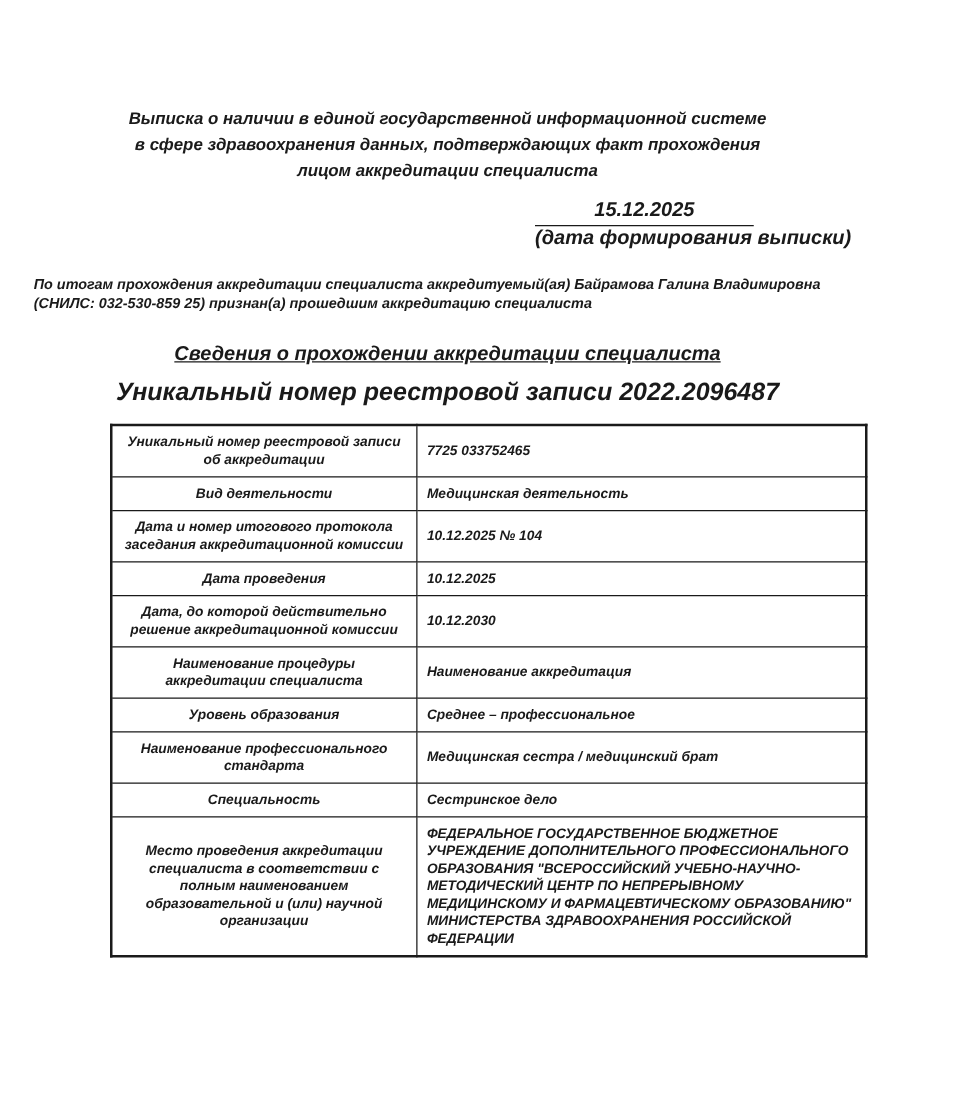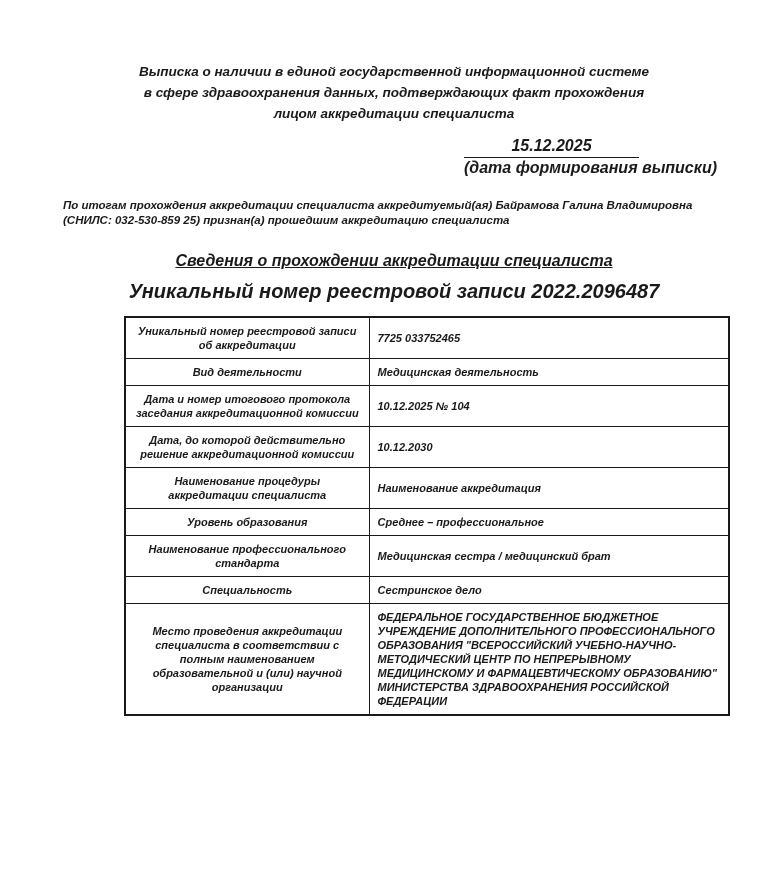--- a/index.html
+++ b/index.html
@@ -7,23 +7,22 @@
   body {
     width: 780px;
     height: 890px;
     font-family: "Liberation Sans", "DejaVu Sans", sans-serif;
     color: #1a1a1a;
     overflow: hidden;
   }
   .page {
     width: 716px;
     height: 890px;
-    padding-top: 61px;
+    padding-top: 84px;
     background: #ffffff;
-    margin-left: 36px;
   }
   .doc-title {
     width: 520px;
     margin: 0 auto;
     text-align: center;
     font-size: 13.5px;
     line-height: 21px;
     font-weight: bold;
     font-style: italic;
   }
@@ -116,20 +115,24 @@
       </tr>
       <tr>
         <td class="col-label">Вид деятельности</td>
         <td class="col-value">Медицинская деятельность</td>
       </tr>
       <tr>
         <td class="col-label">Дата и номер итогового протокола заседания аккредитационной комиссии</td>
         <td class="col-value">10.12.2025 № 104</td>
       </tr>
       <tr>
+        <td class="col-label">Дата проведения</td>
+        <td class="col-value">10.12.2025</td>
+      </tr>
+      <tr>
         <td class="col-label">Дата, до которой действительно решение аккредитационной комиссии</td>
         <td class="col-value">10.12.2030</td>
       </tr>
       <tr>
         <td class="col-label">Наименование процедуры аккредитации специалиста</td>
         <td class="col-value">Наименование аккредитация</td>
       </tr>
       <tr>
         <td class="col-label">Уровень образования</td>
         <td class="col-value">Среднее – профессиональное</td>

